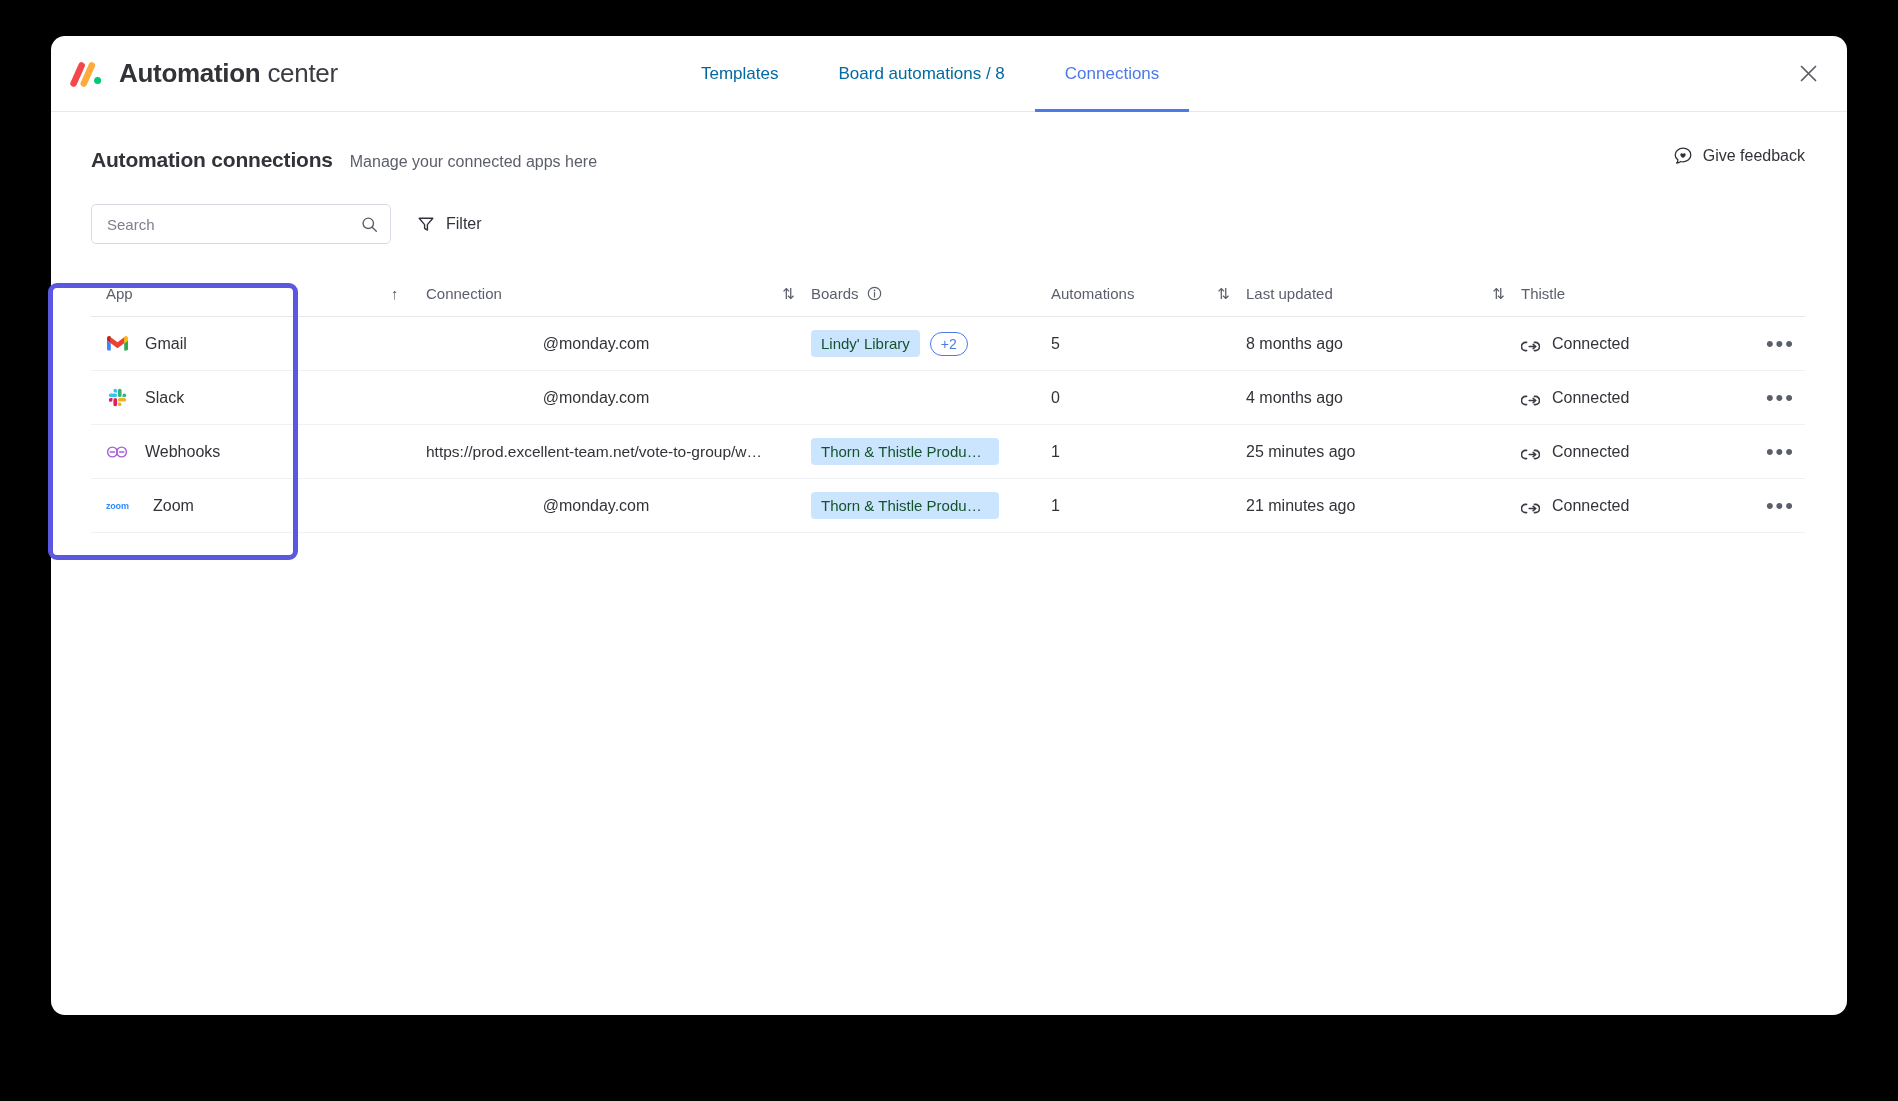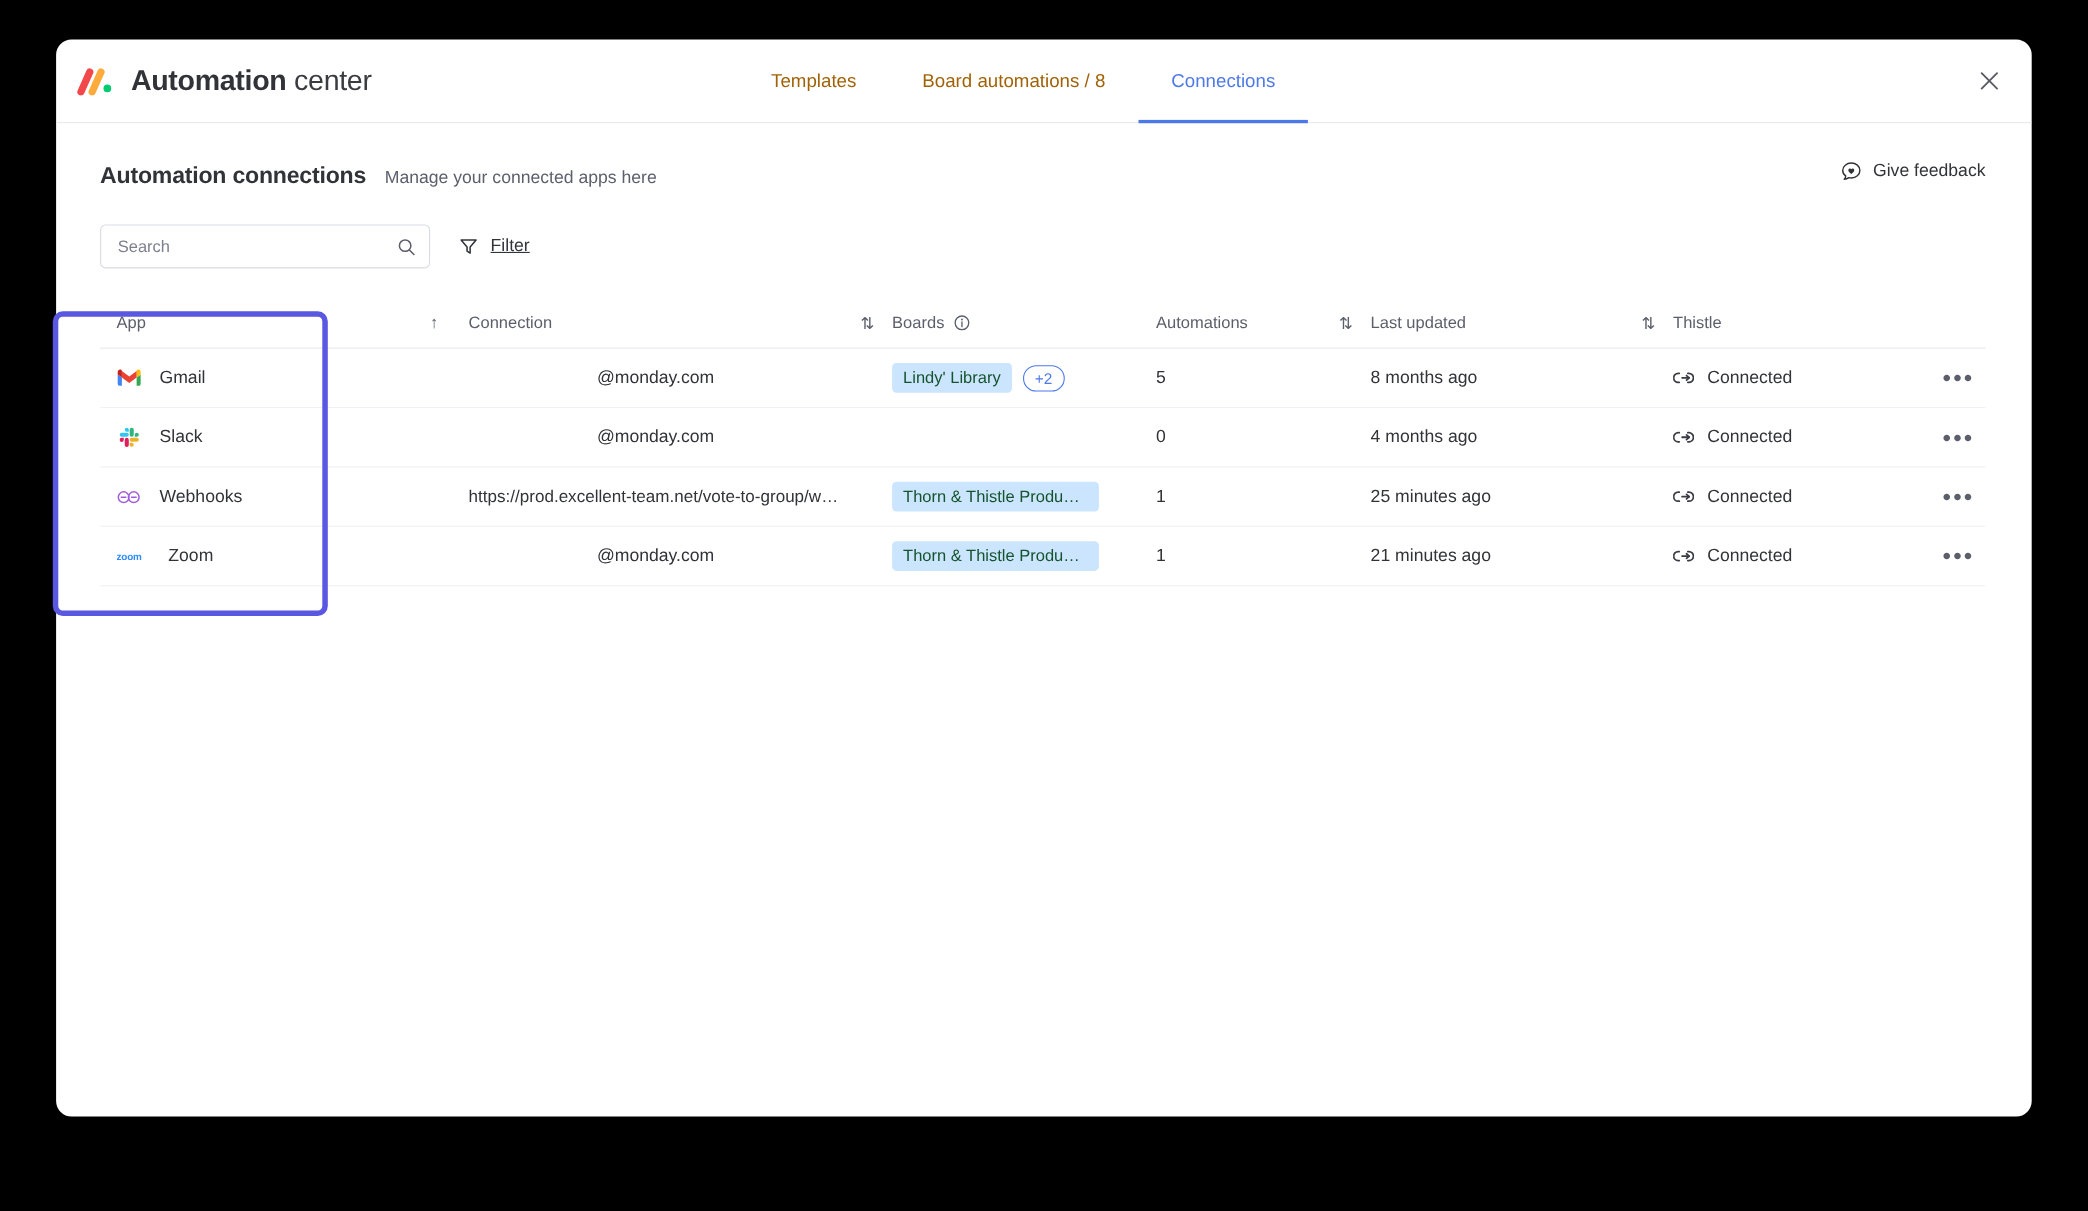--- a/index.html
+++ b/index.html
@@ -55,21 +55,21 @@
     position: absolute;
     left: 620px; top: 0;
     height: 76px;
     display: flex;
     align-items: stretch;
   }
   .tab {
     display: flex; align-items: center; justify-content: center;
     padding: 0 30px;
     font-size: 17px;
-    color: #a16207;
+    color: #0369a1;
     cursor: pointer;
     position: relative;
     height: 76px;
   }
   .tab.active { color: #4d79e8; }
   .tab.active::after {
     content: "";
     position: absolute;
     left: 0; right: 0; bottom: 0;
     height: 3px;
@@ -135,21 +135,20 @@
     font-family: "Liberation Sans", sans-serif;
     background: transparent;
   }
   .search-box input::placeholder { color: #7c7f8e; }
   .search-icon { color: #5b5e6b; display: flex; }
   .filter-btn {
     display: flex; align-items: flex-start; gap: 11px;
     font-size: 16px; color: #32343c;
     cursor: pointer;
     padding: 5px 4px;
-    text-decoration: underline;
   }
 
   
   .table {
     margin-top: 27px;
     padding: 0 42px 0 40px;
     position: relative;
   }
   .trow {
     display: flex;
@@ -208,21 +207,21 @@
     border: 1.5px solid #4d79e8;
     color: #4d79e8;
     border-radius: 14px;
     font-size: 14px;
     padding: 3px 10px;
     display: inline-block;
     cursor: pointer;
   }
   .num { font-size: 16px; color: #323338; }
   .updated { font-size: 16px; color: #323338; }
-  .status-cell { display: flex; align-items: center; gap: 12px; font-size: 16px; color: #323338; }
+  .status-cell { display: flex; align-items: flex-end; gap: 12px; font-size: 16px; color: #323338; }
   .link-icon { color: #3a3b44; display:flex; }
   .dots { font-size: 22px; color: #5b5e6b; letter-spacing: 2px; cursor: pointer; line-height: 10px; }
 
   
   .highlight-box {
     position: absolute;
     left: 48px; top: 283px;
     width: 250px; height: 277px;
     border: 5px solid #5a57e0;
     border-radius: 9px;

